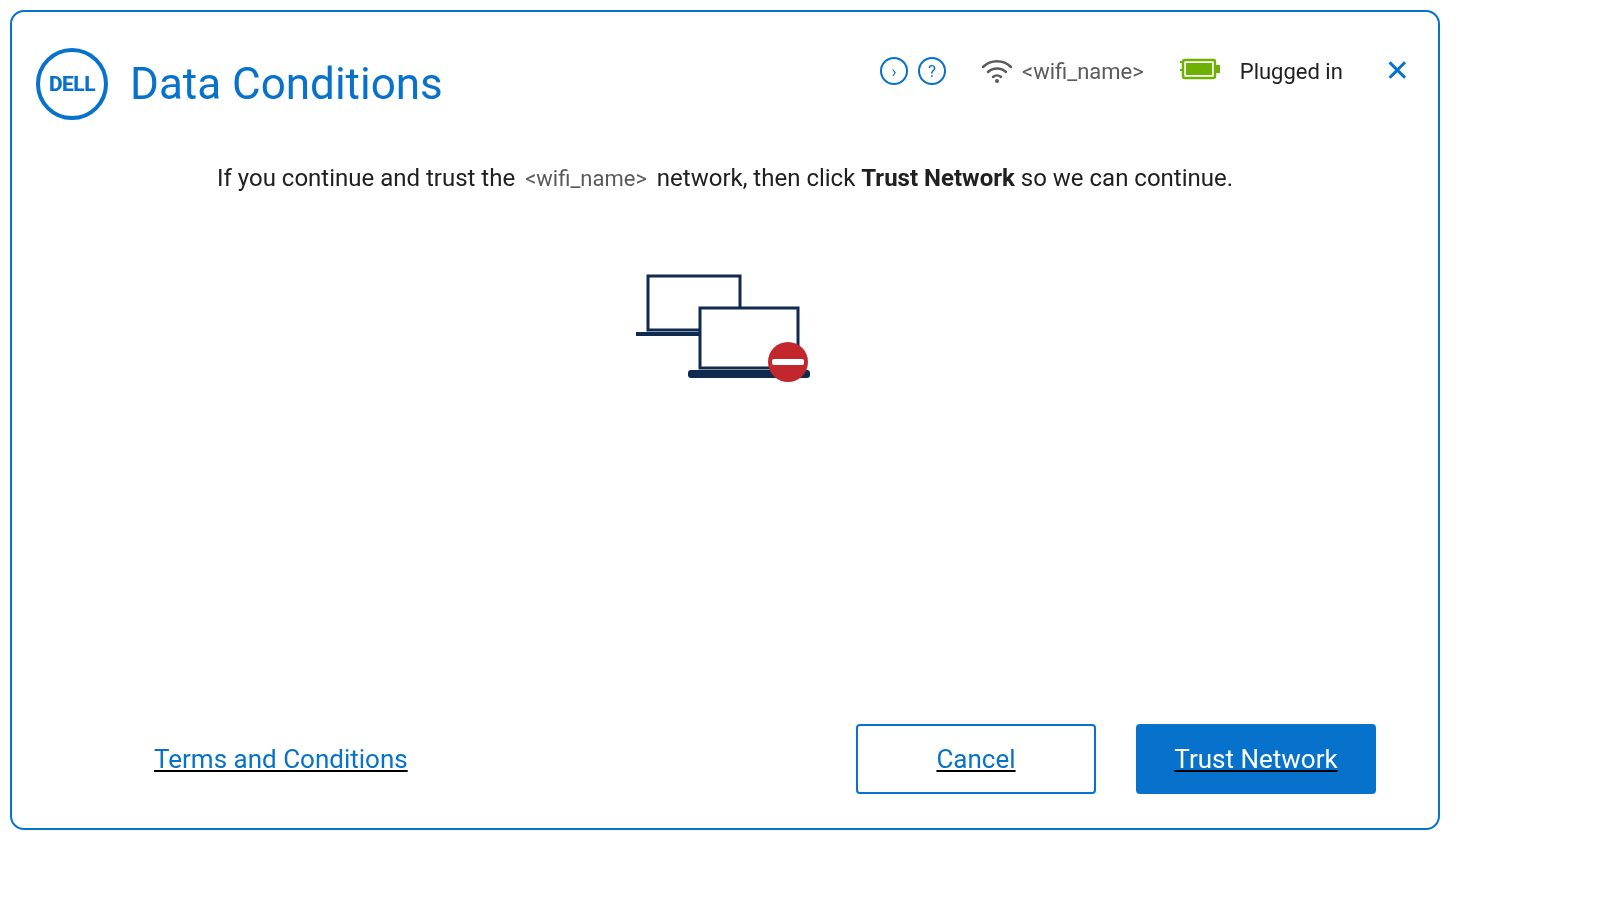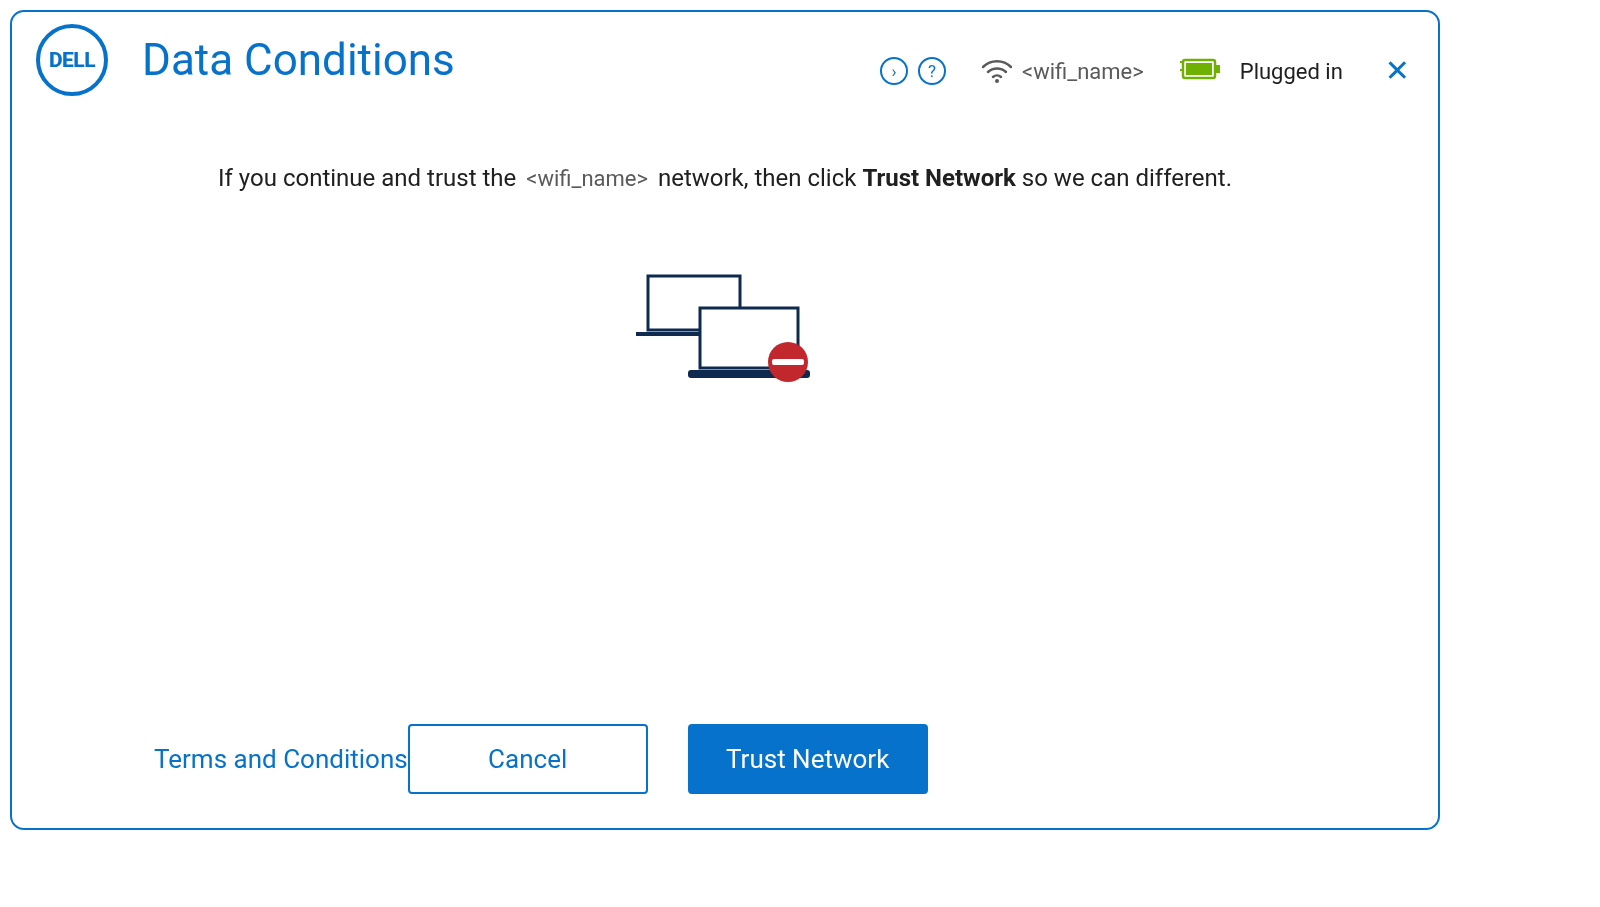--- a/index.html
+++ b/index.html
@@ -31,24 +31,24 @@
     overflow:hidden;
   }
   
   .header{
     position:relative;
     height:110px;
     width:100%;
   }
   .logo-wrap{
     position:absolute;
-    left:24px; top:12px;
-    display:flex;
-    align-items:center;
-    gap:34px;
+    left:24px; top:36px;
+    display:flex;
+    align-items:center;
+    gap:22px;
   }
   .dell-logo{
     width:72px; height:72px;
     border:4px solid var(--dell-blue);
     border-radius:50%;
     display:flex;
     align-items:center;
     justify-content:center;
     color:var(--dell-blue);
     font-weight:800;
@@ -112,20 +112,22 @@
     justify-content:center;
   }
   
   .footer{
     position:absolute;
     bottom:34px;
     left:0; right:0;
     padding:0 62px;
     display:flex;
     align-items:center;
+    justify-content:space-between;
+    text-decoration:underline;
   }
   .terms{
     color:var(--dell-blue);
     font-size:26px;
     cursor:pointer;
     padding-left:80px;
   }
   .button-row{display:flex; gap:40px;}
   .btn{
     min-width:240px;
@@ -203,21 +205,21 @@
   </div>
 
   <div class="main">
 
     <div class="body-text">
       <div>
         <span>If you continue and trust the </span>
         <span class="placeholder">&lt;wifi_name&gt;</span>
         <span> network, then click </span>
         <b>Trust Network</b>
-        <span> so we can different.</span>
+        <span> so we can continue.</span>
       </div>
     </div>
 
     <div class="illustration">
       <svg width="190" height="130" viewBox="0 0 190 130">
 
         <rect x="18" y="10" width="92" height="54" fill="#FFFFFF" stroke="#0E2B4F" stroke-width="3"></rect>
         <rect x="6" y="66" width="116" height="4" fill="#0E2B4F"></rect>
 
         <rect x="70" y="42" width="98" height="60" fill="#FFFFFF" stroke="#0E2B4F" stroke-width="3"></rect>

